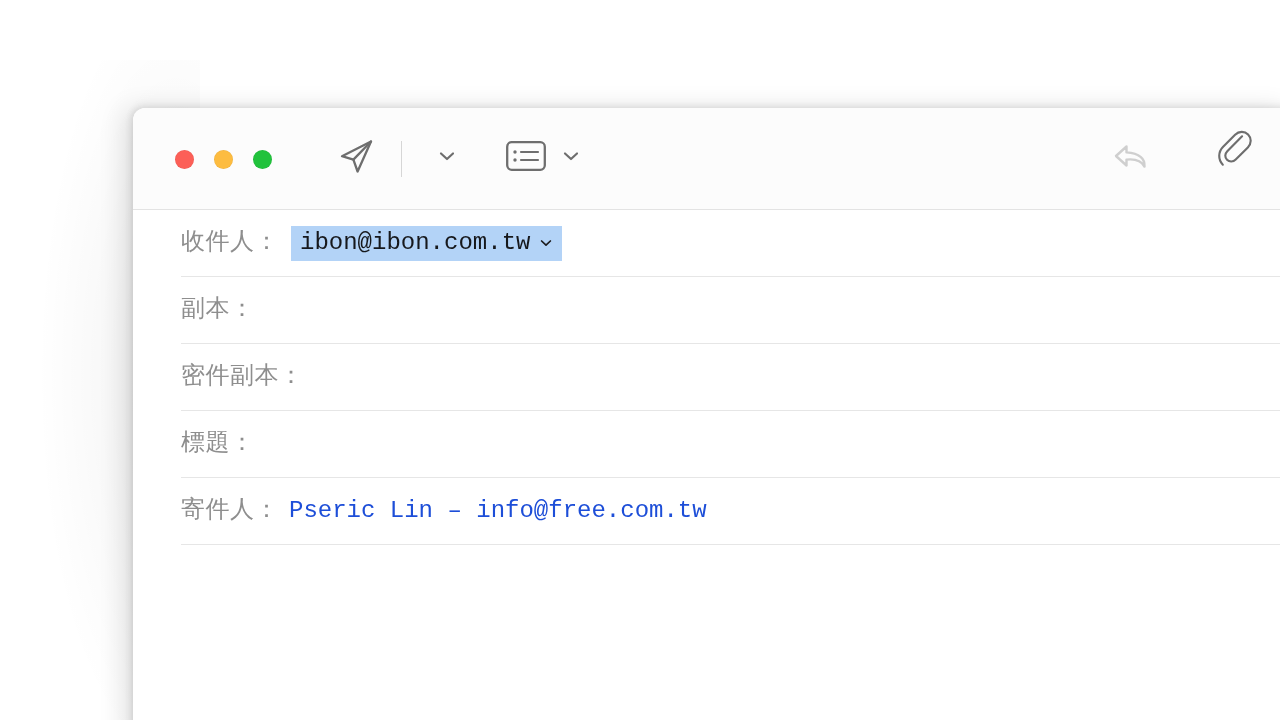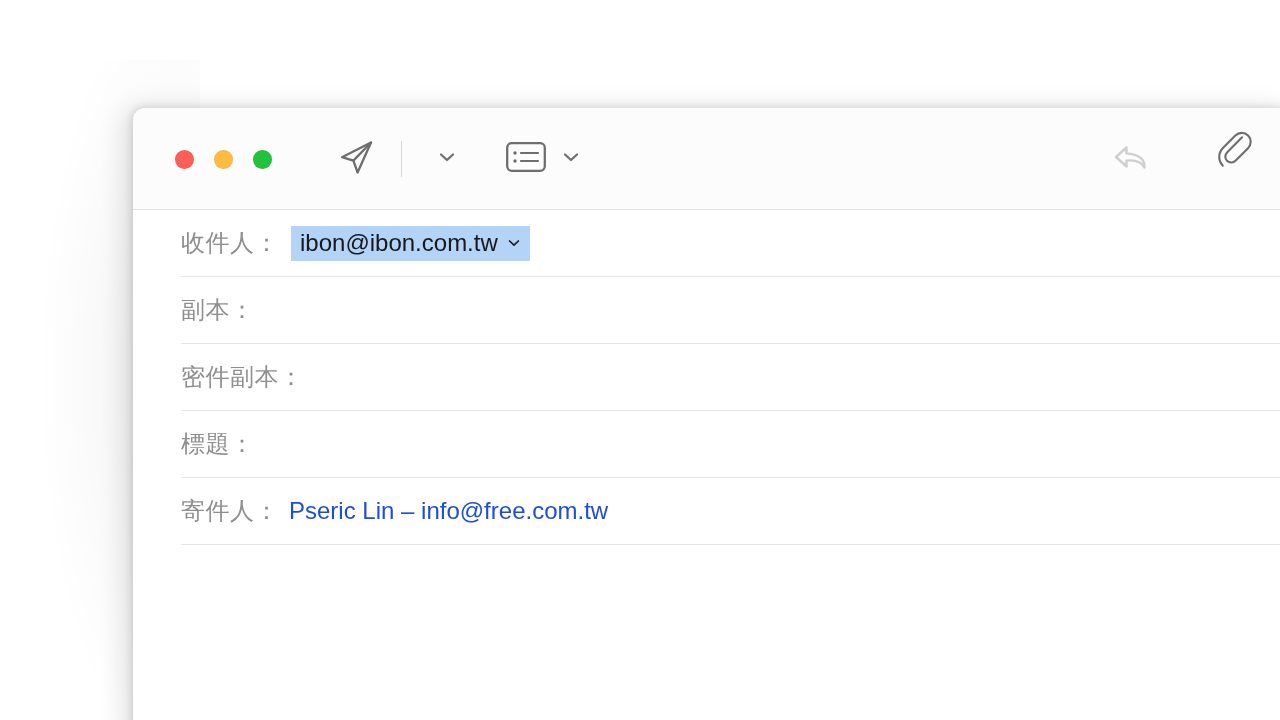--- a/index.html
+++ b/index.html
@@ -13,20 +13,21 @@
     background: #ffffff;
     font-family: "Liberation Sans", "DejaVu Sans", sans-serif;
     -webkit-font-smoothing: antialiased;
   }
 
   #stage {
     position: relative;
     width: 1152px;
     height: 720px;
     background: #ffffff;
+    font-family: Liberation Mono, monospace;
   }
 
   
   .desk-glow {
     position: absolute;
     left: 40px;
     top: 60px;
     width: 160px;
     height: 700px;
     background: radial-gradient(ellipse at 85% 45%, rgba(0,0,0,0.055) 0%, rgba(0,0,0,0.022) 42%, rgba(0,0,0,0) 72%);

